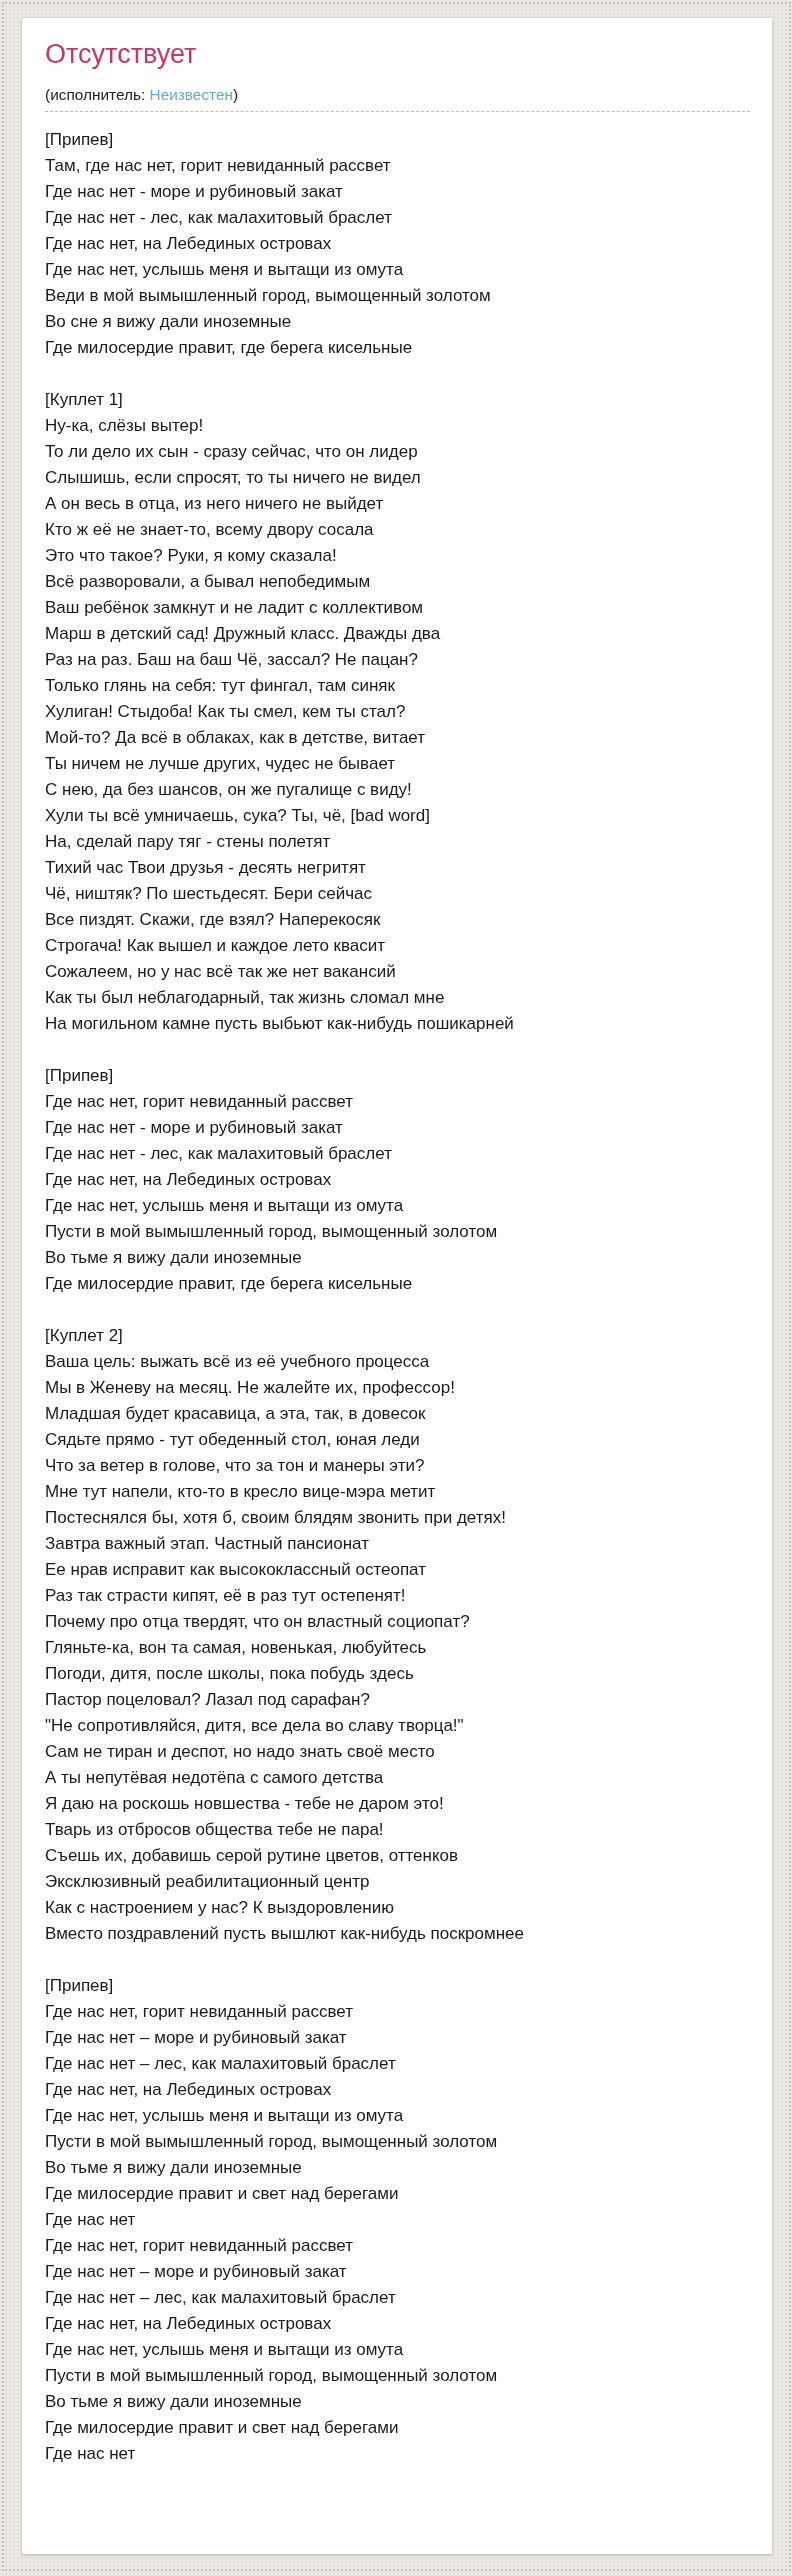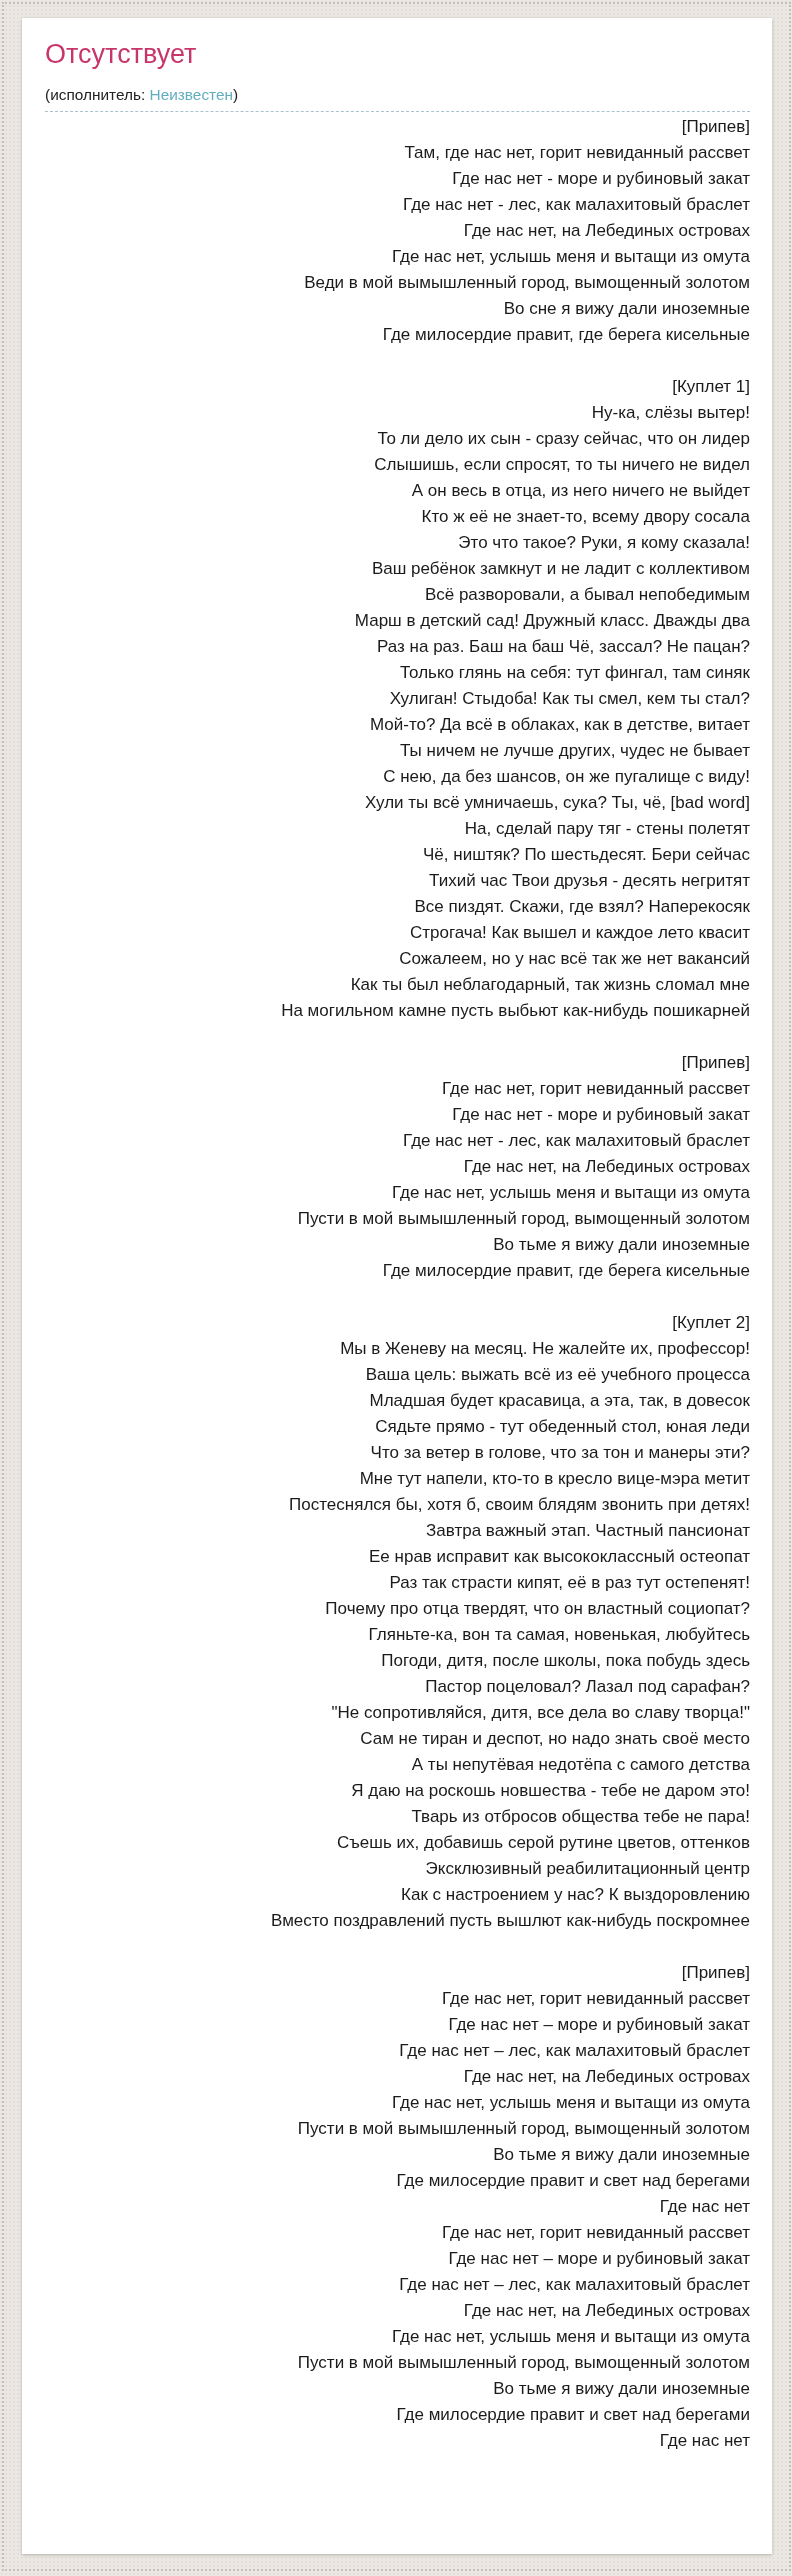--- a/index.html
+++ b/index.html
@@ -50,23 +50,22 @@
   .artist-link{
     color:var(--artist-link-color);
     text-decoration:none;
   }
   .separator{
     margin-top:6px;
     height:0;
     border-bottom:1px dashed var(--separator-color);
   }
   .lyrics{
-    margin-top:2px;
+    margin-top:15px;
     color:var(--text-color);
-    text-align:right;
   }
   .section{margin-bottom:26px;}
   .section:last-child{margin-bottom:0;}
   .line{
     font-size:17px;
     line-height:26px;
     white-space:nowrap;
   }
 </style>
 </head>
@@ -94,54 +93,54 @@
         <div class="line">Где милосердие правит, где берега кисельные</div>
       </div>
       <div class="section">
         <div class="line section-header">[Куплет 1]</div>
         <div class="line">Ну-ка, слёзы вытер!</div>
         <div class="line">То ли дело их сын - сразу сейчас, что он лидер</div>
         <div class="line">Слышишь, если спросят, то ты ничего не видел</div>
         <div class="line">А он весь в отца, из него ничего не выйдет</div>
         <div class="line">Кто ж её не знает-то, всему двору сосала</div>
         <div class="line">Это что такое? Руки, я кому сказала!</div>
+        <div class="line">Всё разворовали, а бывал непобедимым</div>
         <div class="line">Ваш ребёнок замкнут и не ладит с коллективом</div>
-        <div class="line">Всё разворовали, а бывал непобедимым</div>
         <div class="line">Марш в детский сад! Дружный класс. Дважды два</div>
         <div class="line">Раз на раз. Баш на баш Чё, зассал? Не пацан?</div>
         <div class="line">Только глянь на себя: тут фингал, там синяк</div>
         <div class="line">Хулиган! Стыдоба! Как ты смел, кем ты стал?</div>
         <div class="line">Мой-то? Да всё в облаках, как в детстве, витает</div>
         <div class="line">Ты ничем не лучше других, чудес не бывает</div>
         <div class="line">С нею, да без шансов, он же пугалище с виду!</div>
         <div class="line">Хули ты всё умничаешь, сука? Ты, чё, [bad word]</div>
         <div class="line">На, сделай пару тяг - стены полетят</div>
+        <div class="line">Тихий час Твои друзья - десять негритят</div>
         <div class="line">Чё, ништяк? По шестьдесят. Бери сейчас</div>
-        <div class="line">Тихий час Твои друзья - десять негритят</div>
         <div class="line">Все пиздят. Скажи, где взял? Наперекосяк</div>
         <div class="line">Строгача! Как вышел и каждое лето квасит</div>
         <div class="line">Сожалеем, но у нас всё так же нет вакансий</div>
         <div class="line">Как ты был неблагодарный, так жизнь сломал мне</div>
         <div class="line">На могильном камне пусть выбьют как-нибудь пошикарней</div>
       </div>
       <div class="section">
         <div class="line section-header">[Припев]</div>
         <div class="line">Где нас нет, горит невиданный рассвет</div>
         <div class="line">Где нас нет - море и рубиновый закат</div>
         <div class="line">Где нас нет - лес, как малахитовый браслет</div>
         <div class="line">Где нас нет, на Лебединых островах</div>
         <div class="line">Где нас нет, услышь меня и вытащи из омута</div>
         <div class="line">Пусти в мой вымышленный город, вымощенный золотом</div>
         <div class="line">Во тьме я вижу дали иноземные</div>
         <div class="line">Где милосердие правит, где берега кисельные</div>
       </div>
       <div class="section">
         <div class="line section-header">[Куплет 2]</div>
+        <div class="line">Ваша цель: выжать всё из её учебного процесса</div>
         <div class="line">Мы в Женеву на месяц. Не жалейте их, профессор!</div>
-        <div class="line">Ваша цель: выжать всё из её учебного процесса</div>
         <div class="line">Младшая будет красавица, а эта, так, в довесок</div>
         <div class="line">Сядьте прямо - тут обеденный стол, юная леди</div>
         <div class="line">Что за ветер в голове, что за тон и манеры эти?</div>
         <div class="line">Мне тут напели, кто-то в кресло вице-мэра метит</div>
         <div class="line">Постеснялся бы, хотя б, своим блядям звонить при детях!</div>
         <div class="line">Завтра важный этап. Частный пансионат</div>
         <div class="line">Ее нрав исправит как высококлассный остеопат</div>
         <div class="line">Раз так страсти кипят, её в раз тут остепенят!</div>
         <div class="line">Почему про отца твердят, что он властный социопат?</div>
         <div class="line">Гляньте-ка, вон та самая, новенькая, любуйтесь</div>

